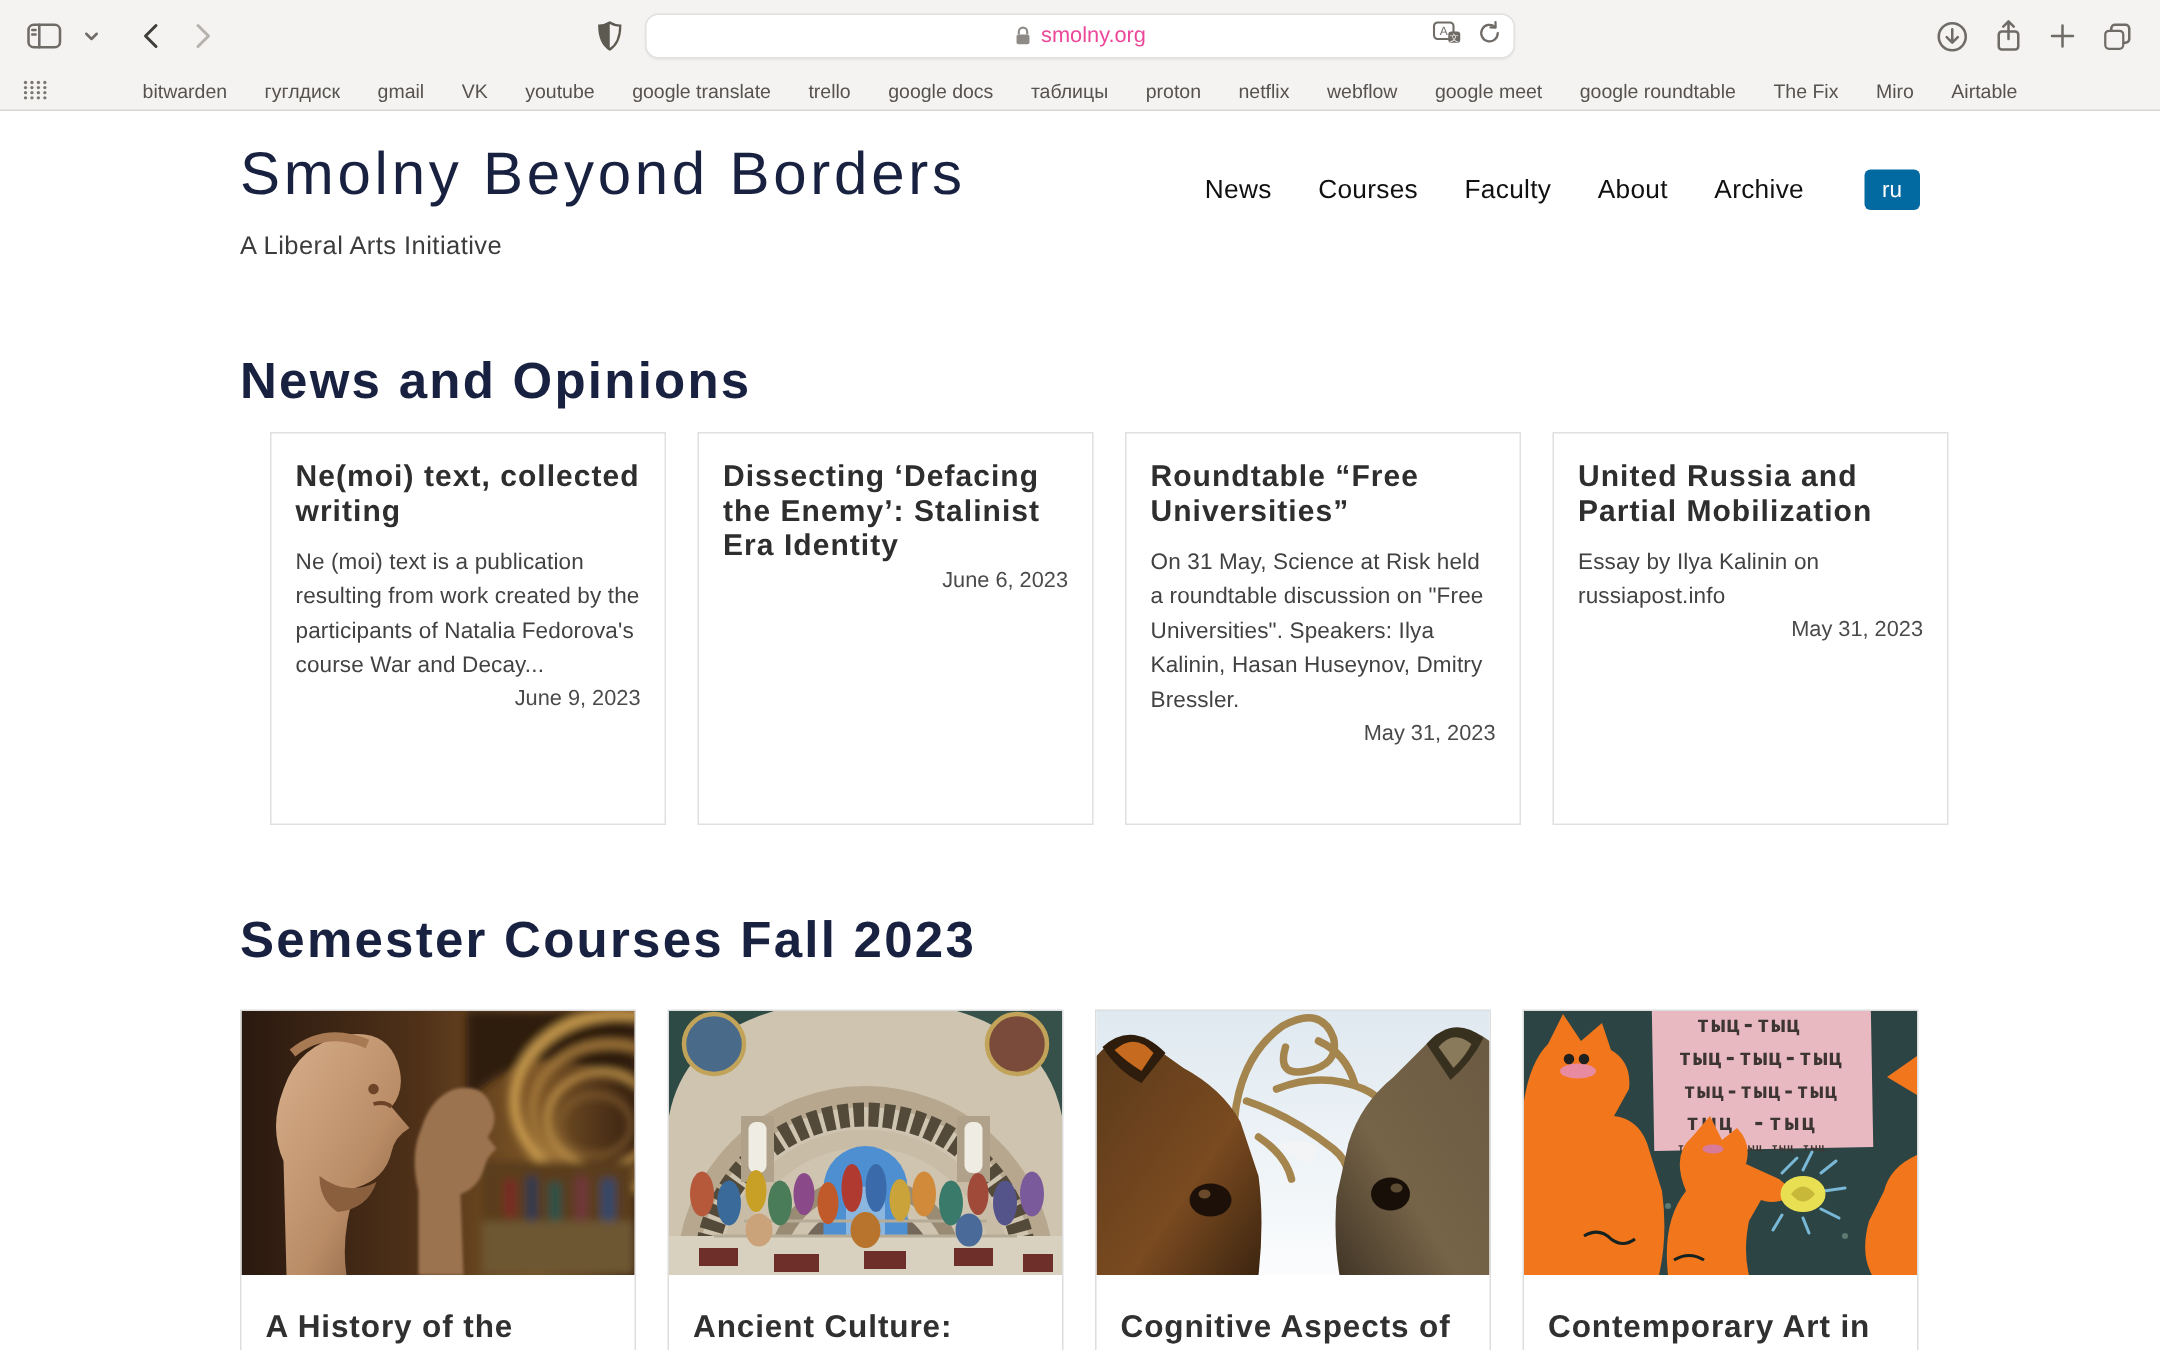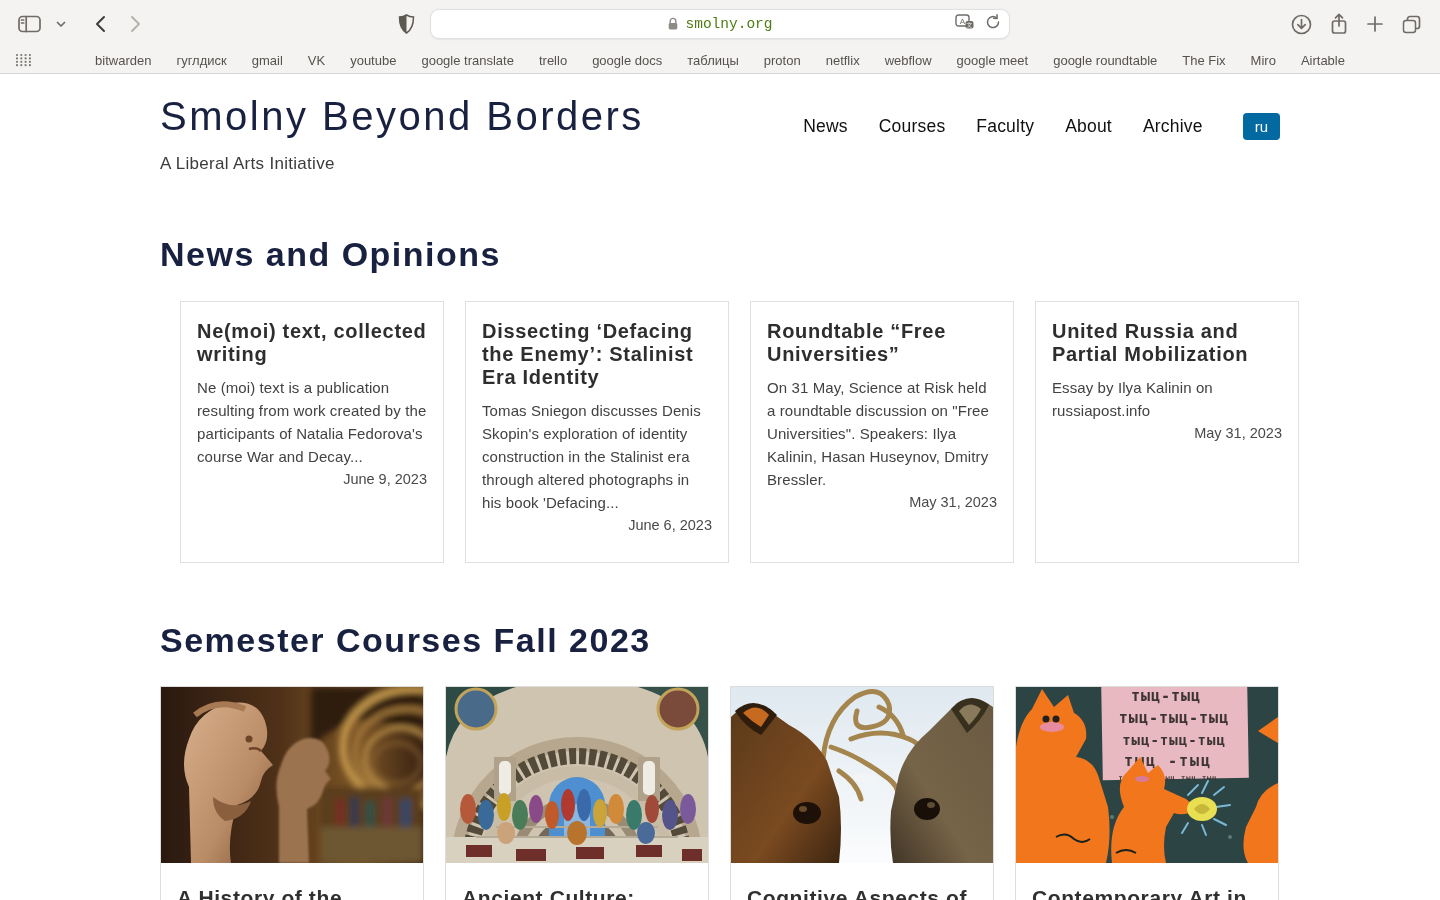--- a/index.html
+++ b/index.html
@@ -5,21 +5,21 @@
   * { box-sizing: border-box; margin: 0; padding: 0; }
   html, body { width: 1440px; height: 900px; overflow: hidden; background: #fff; }
   body { font-family: "Liberation Sans", sans-serif; }
 
   
   .chrome { position: relative; width: 1440px; background: #f5f3f1; }
   .toolbar { position: relative; height: 48px; }
   .tool-left { position: absolute; left: 18px; top: 0; height: 48px; display: flex; align-items: center; gap: 14px; }
   .icon-btn { display: inline-flex; align-items: center; justify-content: center; background: none; border: none; cursor: default; }
   .urlbar { position: absolute; left: 430px; top: 9px; width: 580px; height: 30px; background: #ffffff; border: 1px solid #e2e0de; border-radius: 9px; box-shadow: 0 0.5px 1.5px rgba(0,0,0,.06); display: flex; align-items: center; justify-content: center; }
-  .urlbar .domain { font-size: 14.5px; color: #4d7c0f; margin-left: 6px; font-family: Liberation Mono, monospace; }
+  .urlbar .domain { font-size: 14.5px; color: #ec4899; margin-left: 6px; }
   .url-right { position: absolute; right: 8px; top: 4px; display: flex; gap: 10px; align-items: center; }
   .shield-wrap { position: absolute; left: 398px; top: 14px; }
   .tool-right { position: absolute; right: 18px; top: 0; height: 48px; display: flex; align-items: center; gap: 17px; }
 
   .bookmarks { position: relative; height: 26px; border-bottom: 1px solid #d8d6d3; display: flex; align-items: center; justify-content: center; gap: 25px; }
   .bookmark { font-size: 13px; color: #55524f; white-space: nowrap; }
   .bm-grid { position: absolute; left: 15px; top: 5px; }
 
   
   .page { padding: 20px 160px 0 160px; background: #fff; }
@@ -28,21 +28,21 @@
   .site-subtitle { margin-top: 16px; font-size: 17px; color: #3c3c3c; letter-spacing: 0.3px; }
   .nav { display: flex; align-items: center; gap: 31px; margin-top: 17px; height: 30px; }
   .nav a { font-size: 17.5px; color: #101010; text-decoration: none; letter-spacing: 0.2px; }
   .lang-btn { background: #0369a1; color: #fff; font-size: 15px; border: none; border-radius: 4px; padding: 5px 12px; margin-left: 9px; }
 
   h2.section { font-size: 34px; line-height: 40px; font-weight: 700; color: #192140; letter-spacing: 1.5px; }
   .h2-news { margin-top: 60px; }
   .h2-courses { margin-top: 57px; }
 
   .grid { display: grid; grid-template-columns: repeat(4, 264px); column-gap: 21px; }
-  .news-grid { margin-top: 27px; padding-left: 20px; }
+  .news-grid { margin-top: 14px; padding-left: 20px; }
   .news-card { height: 262px; border: 1px solid #e0e0e0; padding: 18px 16px 0 16px; background: #fff; }
   .news-title { font-size: 20px; line-height: 23px; font-weight: 700; color: #2e2e2e; letter-spacing: 0.7px; }
   .news-body { margin-top: 10px; font-size: 15px; line-height: 23px; color: #424242; letter-spacing: 0.1px; }
   .news-date { margin-top: 3px; font-size: 14.5px; color: #4a4a4a; text-align: right; }
 
   .courses-grid { margin-top: 26px; }
   .course-card { border: 1px solid #ddd; background: #fff; }
   .course-img { display: block; width: 262px; height: 176px; }
   .course-title { padding: 22px 16px 14px 16px; font-size: 21px; line-height: 25px; font-weight: 700; color: #303030; letter-spacing: 0.6px; }
 
@@ -207,21 +207,20 @@
   <div class="grid news-grid">
 
       <div class="news-card">
         <div class="news-title">Ne(moi) text, collected writing</div>
         <div class="news-body">Ne (moi) text is a publication resulting from work created by the participants of Natalia Fedorova's course War and Decay...</div>
         <div class="news-date">June 9, 2023</div>
       </div>
 
       <div class="news-card">
         <div class="news-title">Dissecting ‘Defacing the Enemy’: Stalinist Era Identity</div>
-        <div class="news-body">Tomas Sniegon discusses Denis Skopin's exploration of identity construction in the Stalinist era through altered photographs in his book 'Defacing...</div>
         <div class="news-date">June 6, 2023</div>
       </div>
 
       <div class="news-card">
         <div class="news-title">Roundtable “Free Universities”</div>
         <div class="news-body">On 31 May, Science at Risk held a roundtable discussion on "Free Universities". Speakers: Ilya Kalinin, Hasan Huseynov, Dmitry Bressler.</div>
         <div class="news-date">May 31, 2023</div>
       </div>
 
       <div class="news-card">

